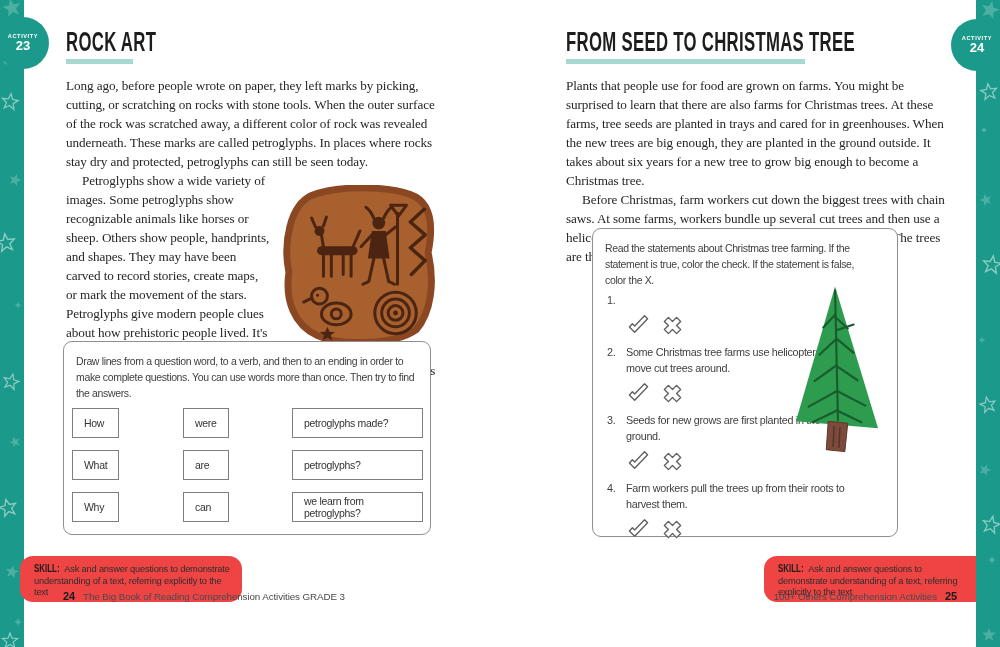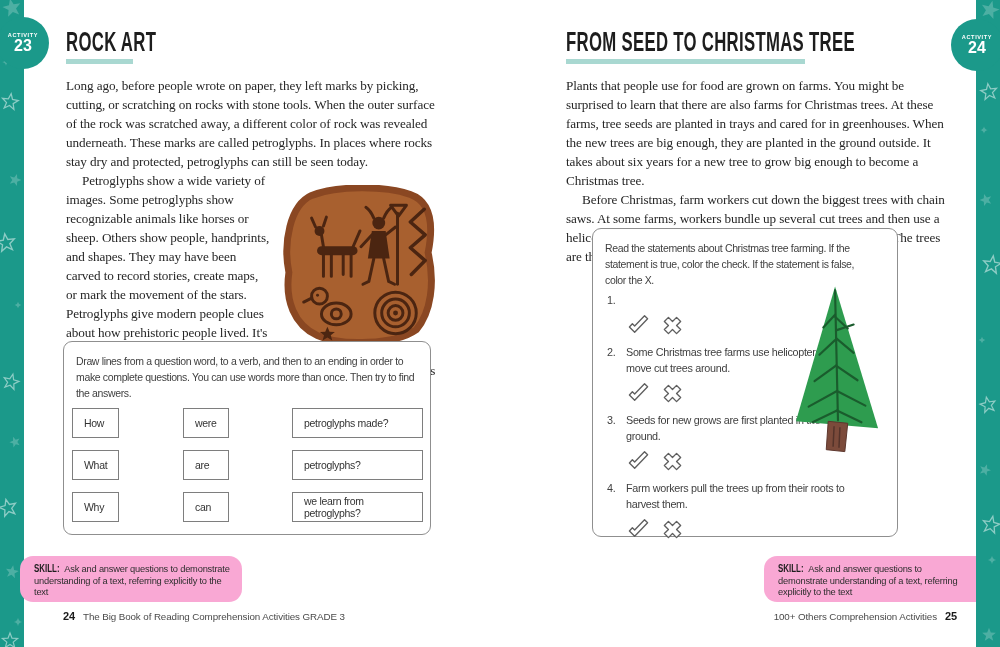--- a/index.html
+++ b/index.html
@@ -17,21 +17,21 @@
 
   
   .badge {
     position:absolute; width:52px; height:52px; border-radius:50%;
     background:#1B998A; color:#fff; display:flex; flex-direction:column;
     align-items:center; justify-content:center; text-align:center; z-index:3;
   }
   .badge.left  { left:-3px; top:17px; }
   .badge.right { left:951px; top:19px; }
   .badge .blabel { font-size:5.6px; font-weight:700; letter-spacing:.6px; }
-  .badge .bnum   { font-size:16px;  font-weight:700; line-height:1.05; }
+  .badge .bnum   { font-size:13px;  font-weight:700; line-height:1.05; }
 
   
   .title {
     position:absolute; top:27px; color:#1d1d1d; font-weight:700; font-size:27px;
     white-space:nowrap; transform:scaleX(.62); transform-origin:left top;
     letter-spacing:.5px;
   }
   .title.left  { left:66px; }
   .title.right { left:566px; }
   .underline { position:absolute; top:59px; height:5px; background:#A9D8D1; }
@@ -76,33 +76,33 @@
   .stmt-row { display:flex; gap:6px; color:#3f3f3f;
               font-size:10.8px; line-height:16.5px; letter-spacing:-.3px; }
   .stmt-num { width:13px; flex:none; }
   .stmt-txt { max-width:220px; }
   .answer-icons { display:flex; gap:11px; margin:5px 0 7px 20px; }
   .answer-icons svg { width:23px; height:23px; }
   .tree-illustration { position:absolute; right:16px; top:54px; width:88px; height:172px; }
 
   
   .skill {
-    position:absolute; top:556px; height:46px; background:#f9a8d4; border-radius:13px;
+    position:absolute; top:556px; height:46px; background:#ef4444; border-radius:13px;
     padding:7px 10px 16px 14px; color:#2e2e2e;
     font-size:9.3px; line-height:11.5px; letter-spacing:-.2px;
   }
   .skill.left  { left:20px;  width:222px; }
   .skill.right { left:764px; width:212px; border-top-right-radius:0; border-bottom-right-radius:0; }
   .skill-label {
     display:inline-block; font-weight:800; font-size:11px; letter-spacing:0;
     transform:scaleX(.72); transform-origin:left bottom; margin-right:-7px; color:#1d1d1d;
   }
 
   
-  .footer { position:absolute; top:610px; font-size:9.8px; color:#4a4a4a; letter-spacing:-.1px; }
+  .footer { position:absolute; top:590px; font-size:9.8px; color:#4a4a4a; letter-spacing:-.1px; }
   .footer.left  { left:63px; }
   .footer.right { right:43px; }
   .footer .pnum { font-weight:700; font-size:11px; color:#1a1a1a; }
   .footer.left .pnum  { margin-right:8px; }
   .footer.right .pnum { margin-left:8px; }
 </style>
 </head>
 <body>
 
 <div class="spread">

